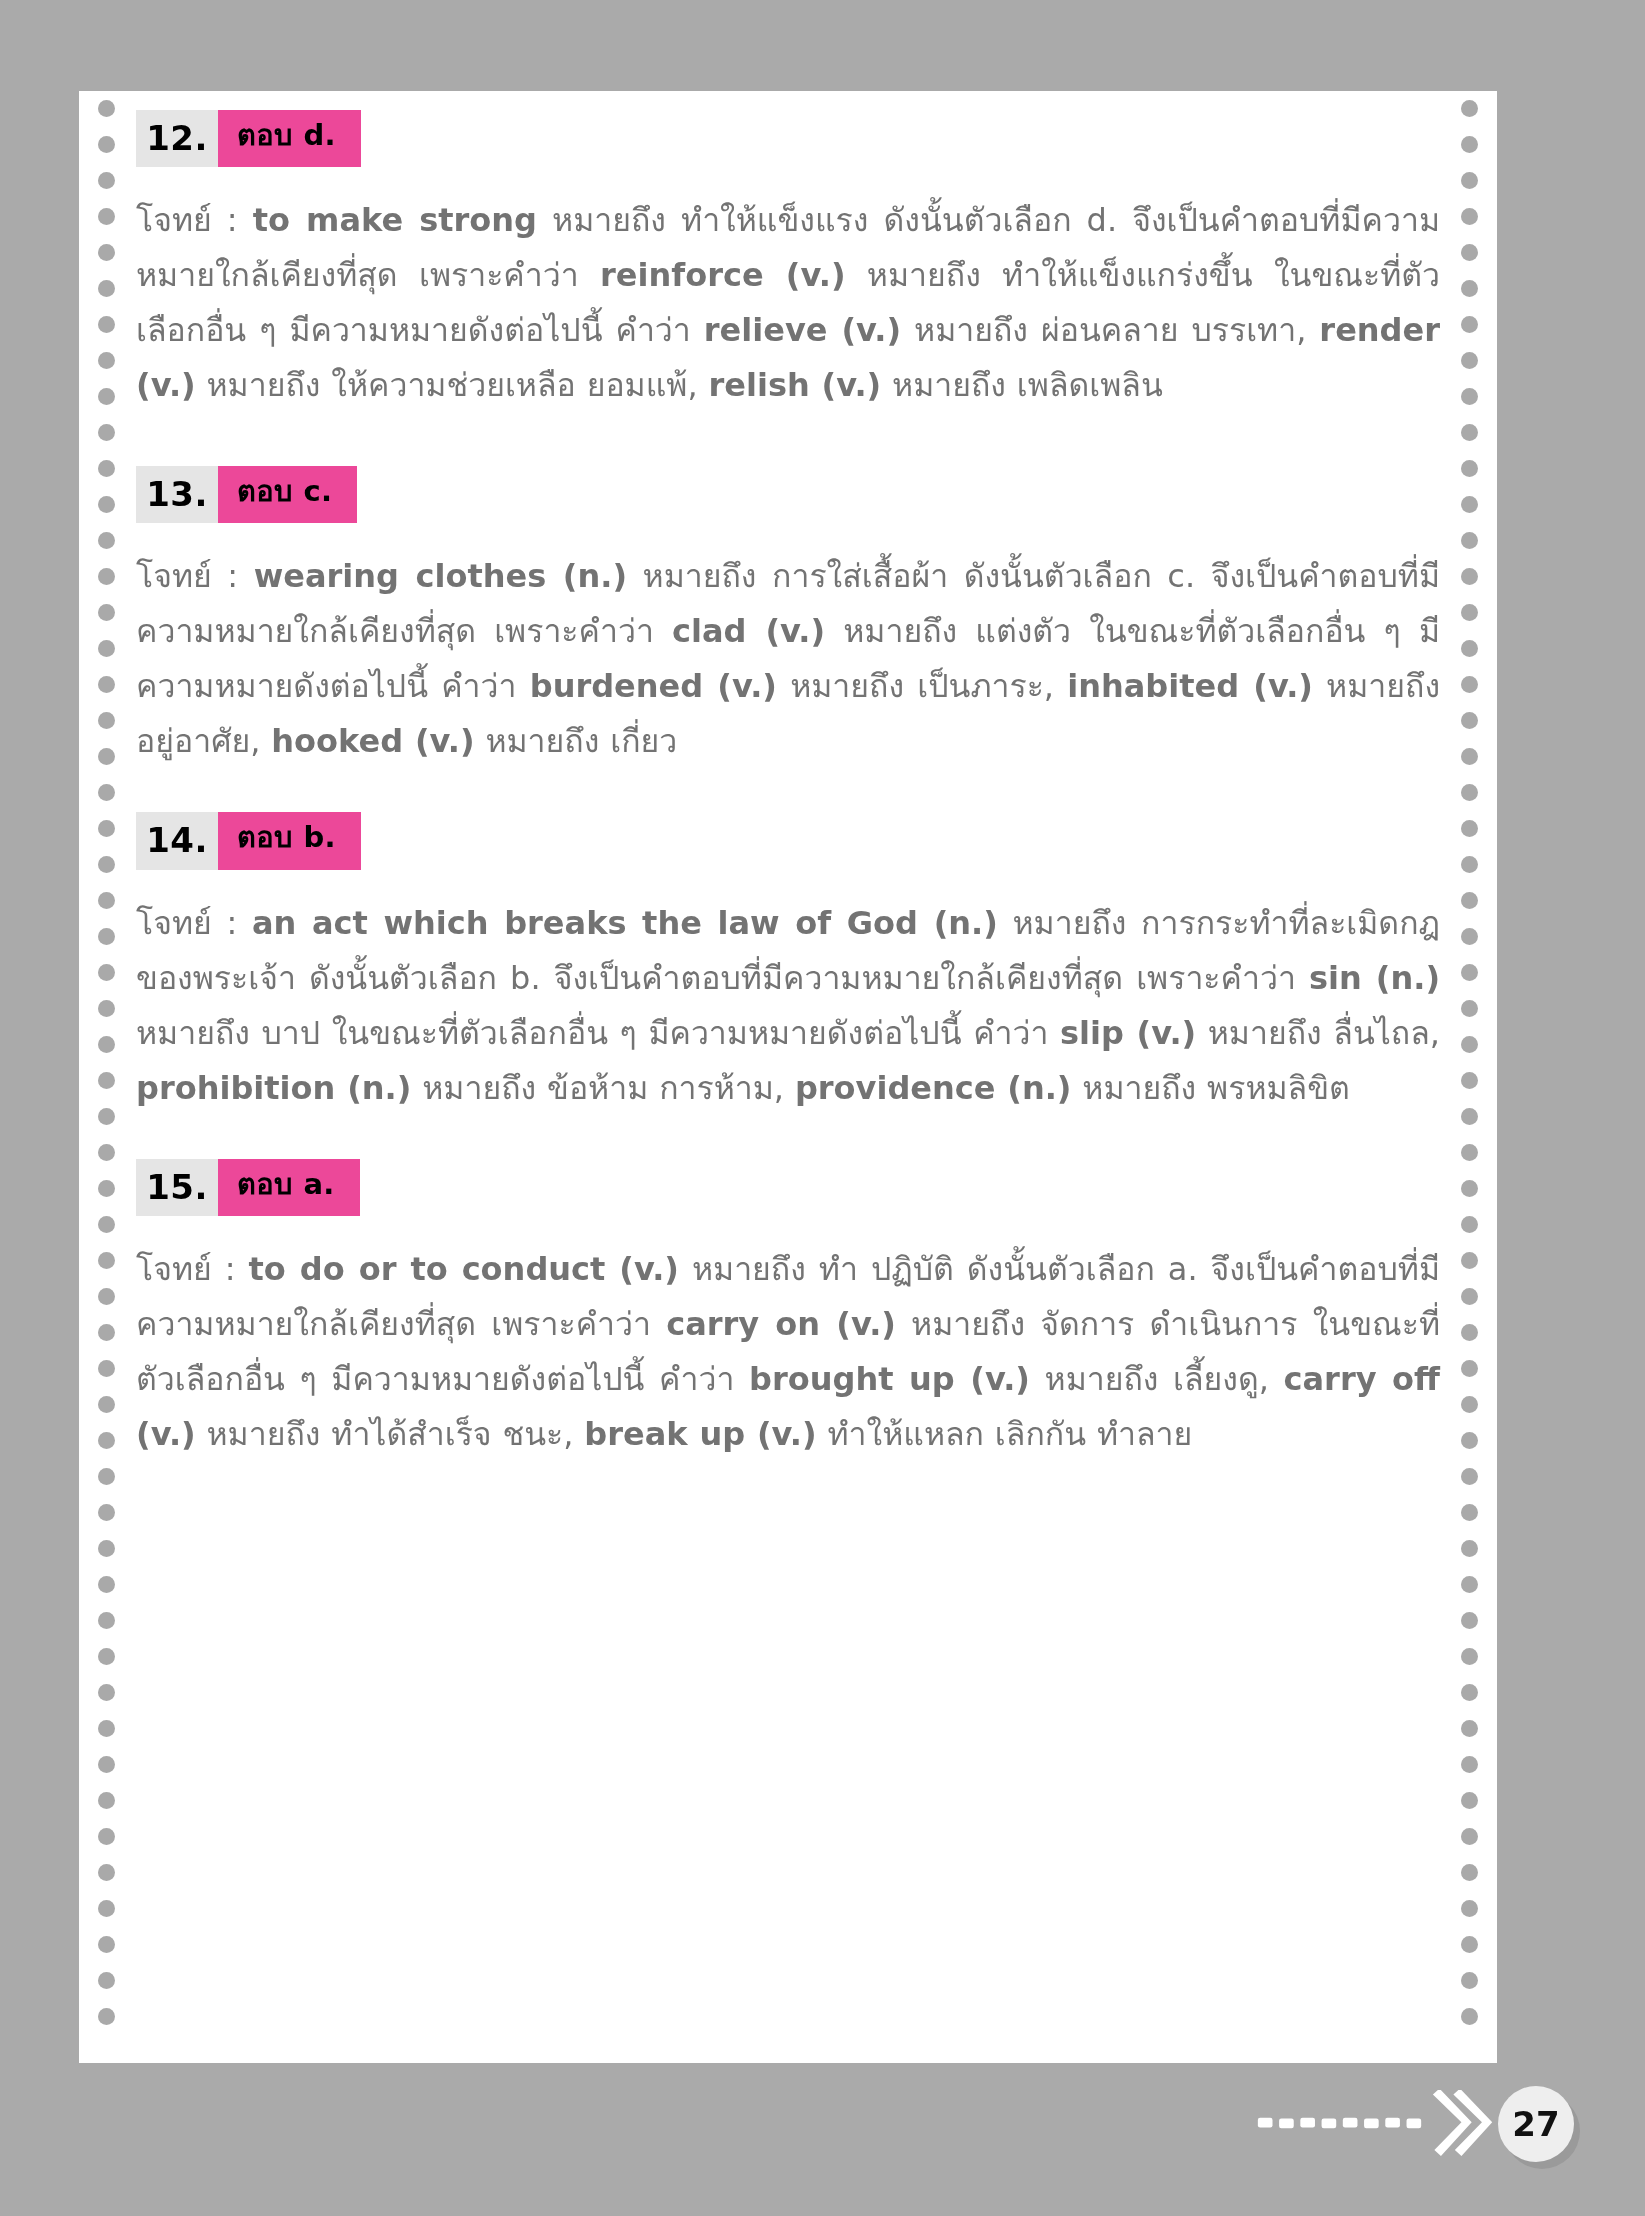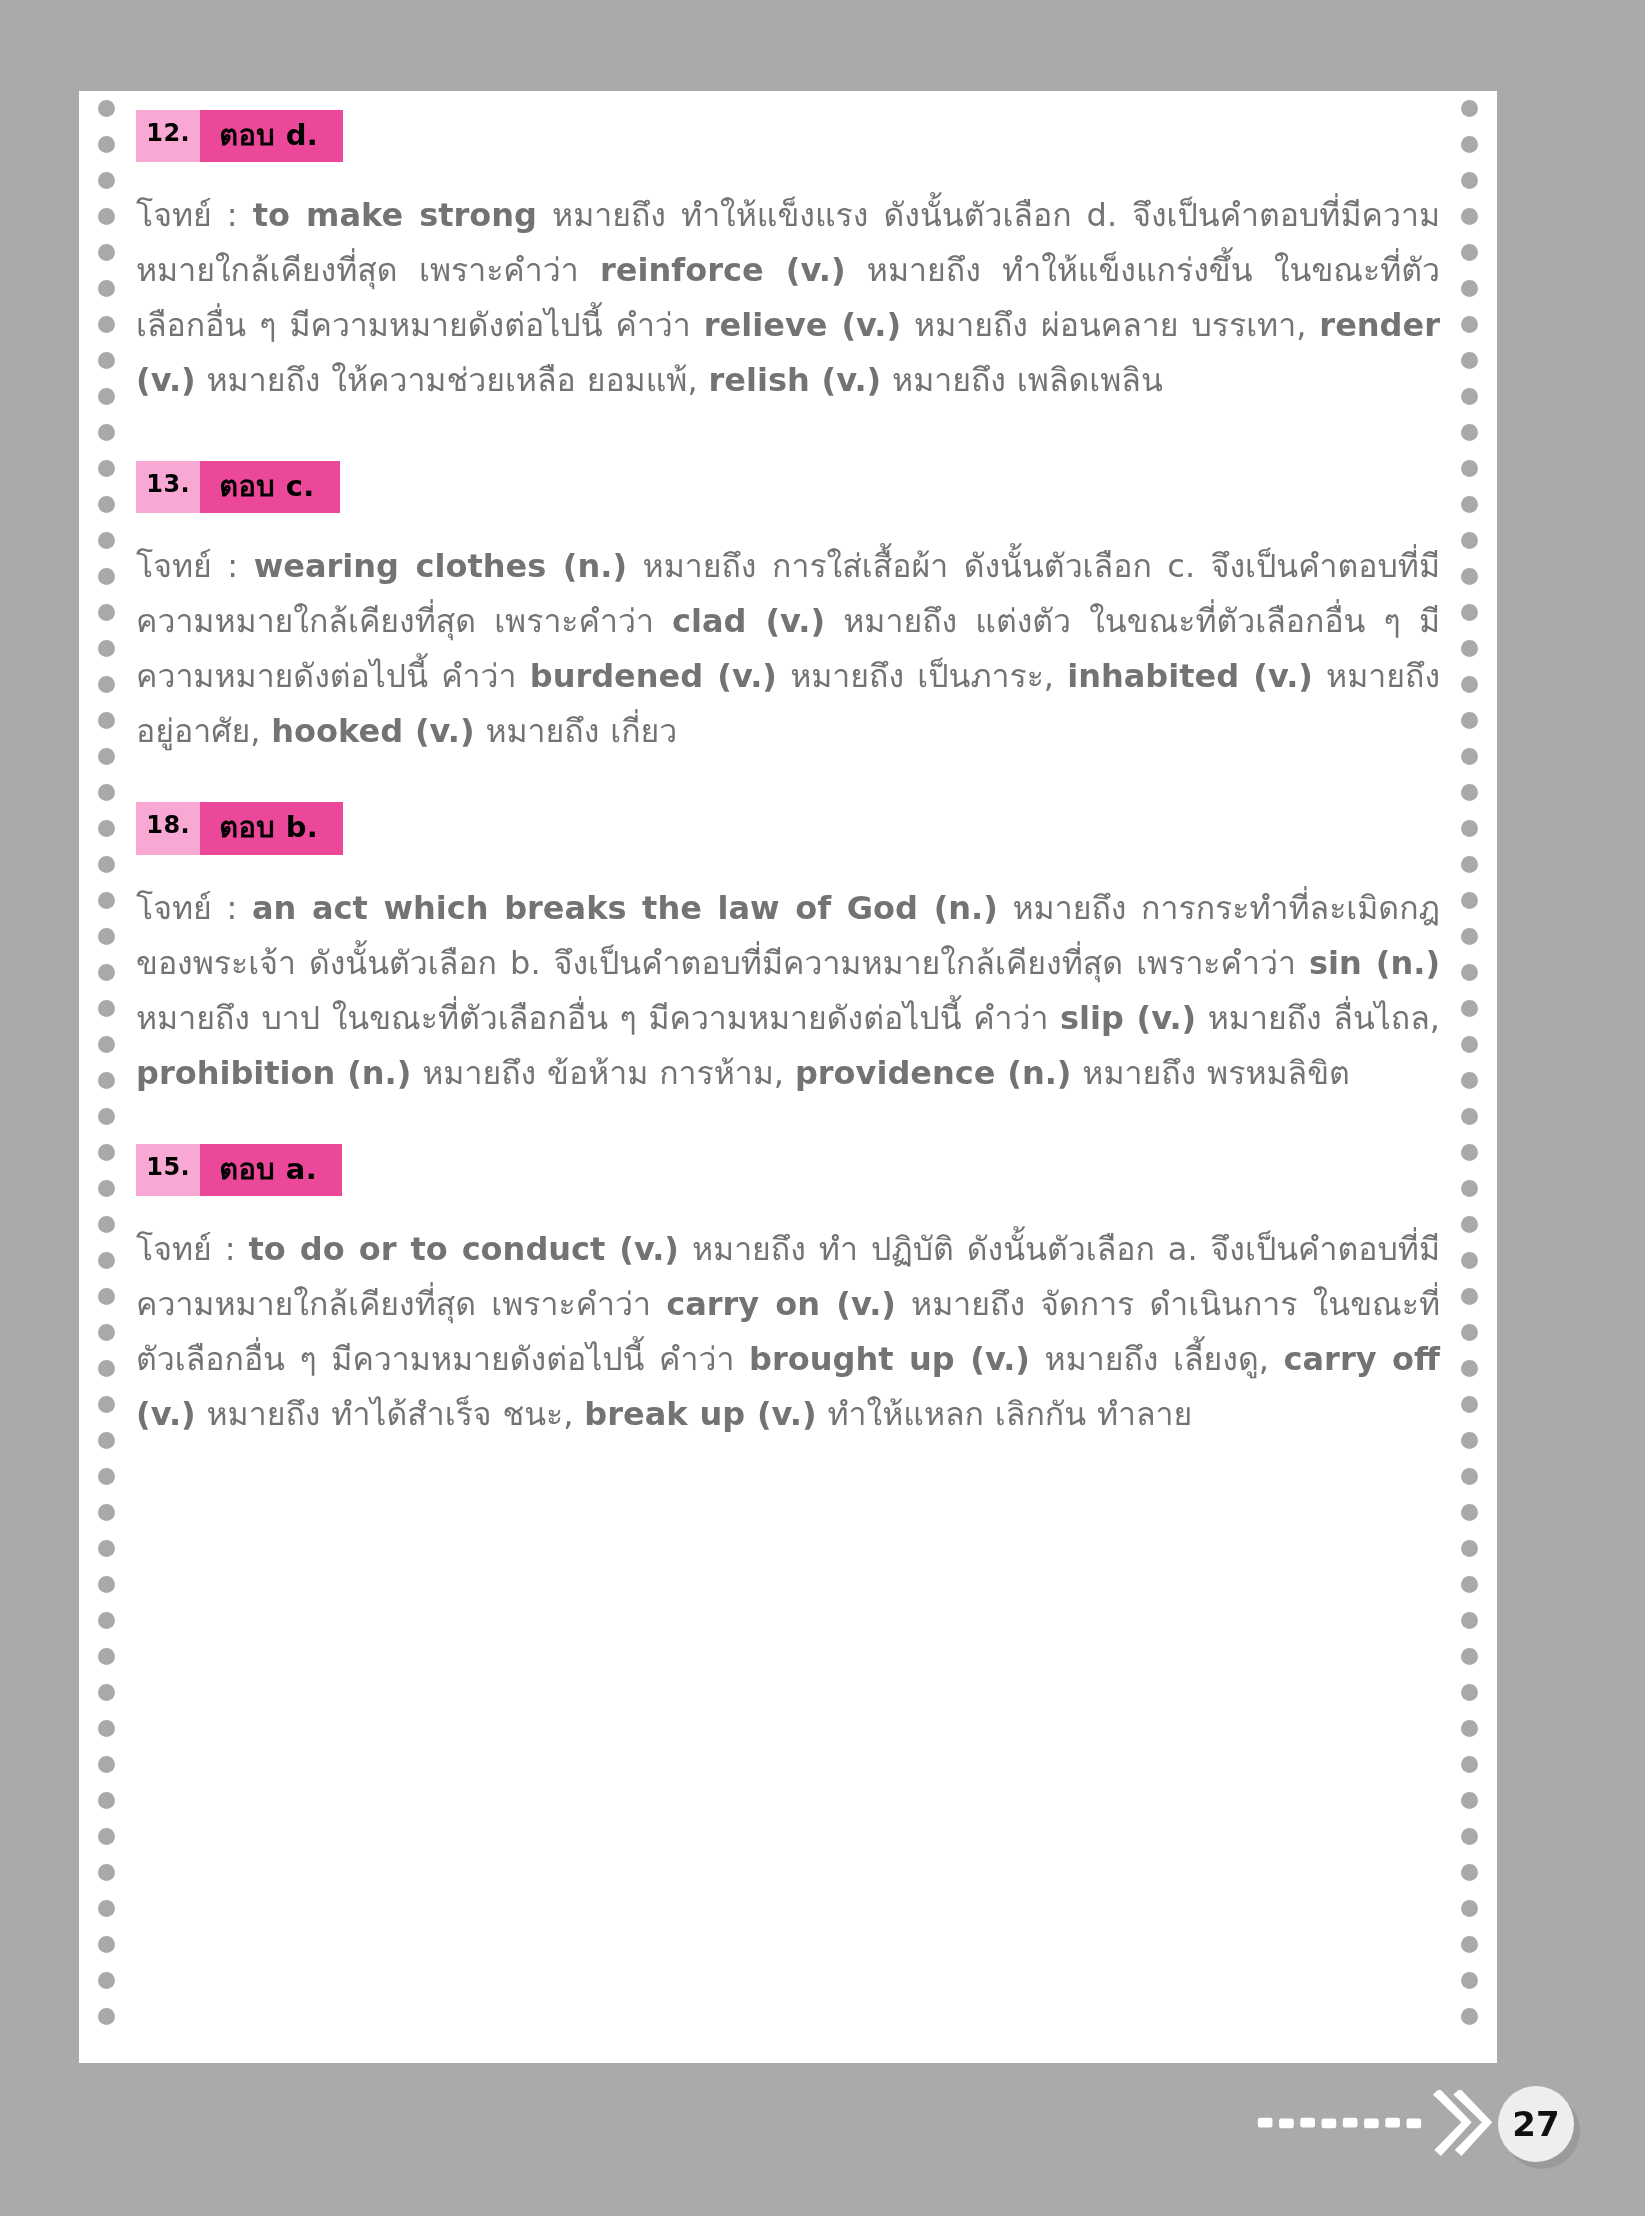--- a/index.html
+++ b/index.html
@@ -66,24 +66,24 @@
 
   
   .answer-block { margin-bottom: 43px; }
 
   .answer-badge {
     display: inline-flex;
     align-items: stretch;
     margin-bottom: 26px;
   }
   .badge-number {
-    background: #f9a8d4;
+    background: #e5e5e5;
     color: #000;
     font-weight: bold;
-    font-size: 24px;
+    font-size: 34px;
     line-height: 1;
     padding: 11px 10.3px 12.5px 10.3px;
     letter-spacing: 0.4px;
   }
   .badge-answer {
     background: #ec4899;
     color: #000;
     font-weight: bold;
     font-size: 29px;
     line-height: 1;
@@ -287,21 +287,21 @@
     <div class="answer-block" id="block-13">
       <div class="answer-badge">
         <span class="badge-number">13.</span>
         <span class="badge-answer">ตอบ c.</span>
       </div>
       <div class="answer-body"><span>โจทย์ : </span><b>wearing clothes (n.)</b><span> หมายถึง การใส่เสื้อผ้า ดังนั้นตัวเลือก c. จึงเป็นคำตอบที่มีความหมายใกล้เคียงที่สุด เพราะคำว่า </span><b>clad (v.)</b><span> หมายถึง แต่งตัว ในขณะที่ตัวเลือกอื่น ๆ มีความหมายดังต่อไปนี้ คำว่า </span><b>burdened (v.)</b><span> หมายถึง เป็นภาระ, </span><b>inhabited (v.)</b><span> หมายถึง อยู่อาศัย, </span><b>hooked (v.)</b><span> หมายถึง เกี่ยว</span></div>
     </div>
 
     <div class="answer-block" id="block-14">
       <div class="answer-badge">
-        <span class="badge-number">18.</span>
+        <span class="badge-number">14.</span>
         <span class="badge-answer">ตอบ b.</span>
       </div>
       <div class="answer-body"><span>โจทย์ : </span><b>an act which breaks the law of God (n.)</b><span> หมายถึง การกระทำที่ละเมิดกฎของพระเจ้า ดังนั้นตัวเลือก b. จึงเป็นคำตอบที่มีความหมายใกล้เคียงที่สุด เพราะคำว่า </span><b>sin (n.)</b><span> หมายถึง บาป ในขณะที่ตัวเลือกอื่น ๆ มีความหมายดังต่อไปนี้  คำว่า </span><b>slip (v.)</b><span> หมายถึง ลื่นไถล, </span><b>prohibition (n.)</b><span> หมายถึง ข้อห้าม การห้าม, </span><b>providence (n.)</b><span> หมายถึง พรหมลิขิต</span></div>
     </div>
 
     <div class="answer-block" id="block-15">
       <div class="answer-badge">
         <span class="badge-number">15.</span>
         <span class="badge-answer">ตอบ a.</span>
       </div>

